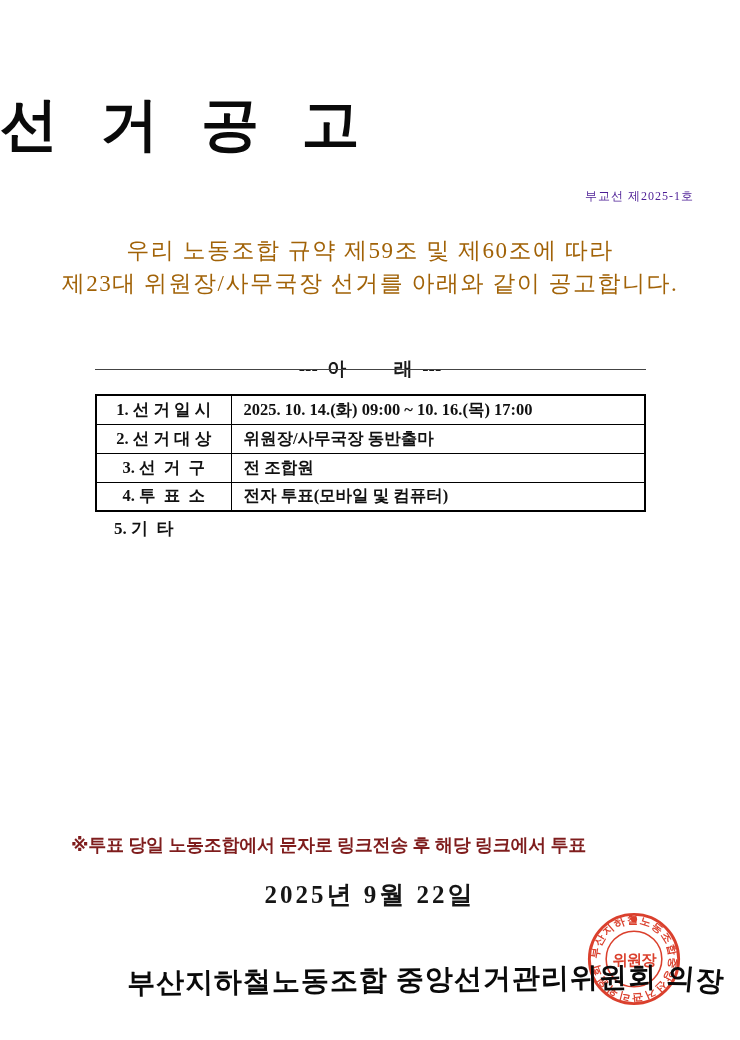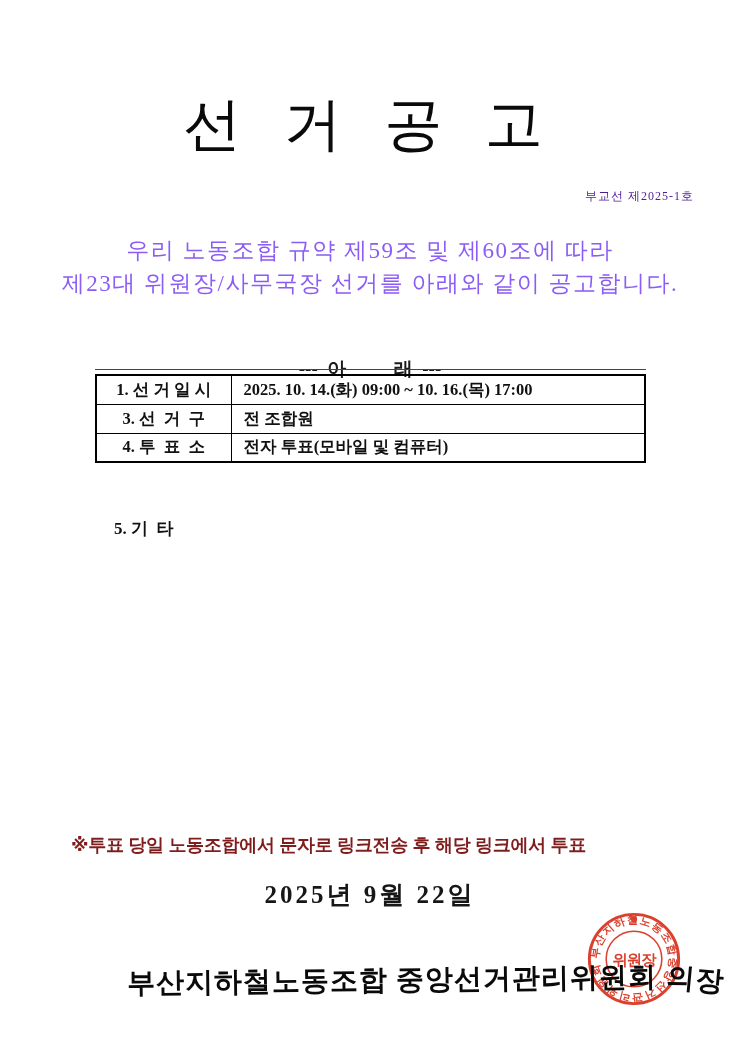--- a/index.html
+++ b/index.html
@@ -8,39 +8,38 @@
     position:relative;
     width:740px; height:1040px;
     background:#ffffff;
     overflow:hidden;
     font-family:"Liberation Serif","DejaVu Serif",serif;
     color:#111;
   }
 
   .title {
     position:absolute; top:86px; left:0; right:0;
-    text-align:center;
-    font-size:58px; font-weight:400;
+    font-size:58px; font-weight:700;
     letter-spacing:14px;
     white-space:pre;
     color:#0a0a0a;
   }
 
   .doc-number {
     position:absolute; top:188px; right:46px;
     font-size:12px; color:#4c1d95;
     letter-spacing:1px; white-space:pre;
   }
 
   .intro {
     position:absolute; top:234px; left:0; right:0;
     text-align:center;
     font-size:23px; line-height:33px;
     letter-spacing:1.5px;
-    color:#8b5cf6;
+    color:#a16207;
   }
   .intro div { white-space:pre; }
 
   .below-divider {
     position:absolute; top:316px; left:0; right:0;
     text-align:center;
     font-size:19px; font-weight:bold;
     white-space:pre; color:#1a1a1a;margin-top:40px;
   }
 
@@ -54,21 +53,21 @@
     border-collapse:collapse;
     table-layout:fixed;
   }
   table.election td {
     border:1px solid #000;
     height:29px;
     font-size:16.5px; font-weight:bold;
     white-space:pre;
     overflow:hidden;
   }
-  table.election { border:2px solid #000; }
+  table.election { border:2px solid #000;margin-top:20px; }
   table.election td.lbl { width:135px; text-align:center; }
   table.election td.val { padding-left:12px; }
 
   .sec5-heading {
     position:absolute; top:517px; left:114px;
     font-size:17px; font-weight:bold; white-space:pre;
   }
 
   .items {
     position:absolute; top:544px; left:133px; right:20px;
@@ -129,20 +128,24 @@
   </div>
 
   <div class="below-divider">---  아          래  ---</div>
 
   <div class="table-toprule"></div>
   <table class="election">
     <tbody>
         <tr>
       <td class="lbl">1. 선 거 일 시</td>
       <td class="val">2025. 10. 14.(화) 09:00 ~ 10. 16.(목) 17:00</td>
+    </tr>
+    <tr>
+      <td class="lbl">2. 선 거 대 상</td>
+      <td class="val">위원장/사무국장 동반출마</td>
     </tr>
     <tr>
       <td class="lbl">3. 선  거  구</td>
       <td class="val">전 조합원</td>
     </tr>
     <tr>
       <td class="lbl">4. 투  표  소</td>
       <td class="val">전자 투표(모바일 및 컴퓨터)</td>
     </tr>
   </tbody>

